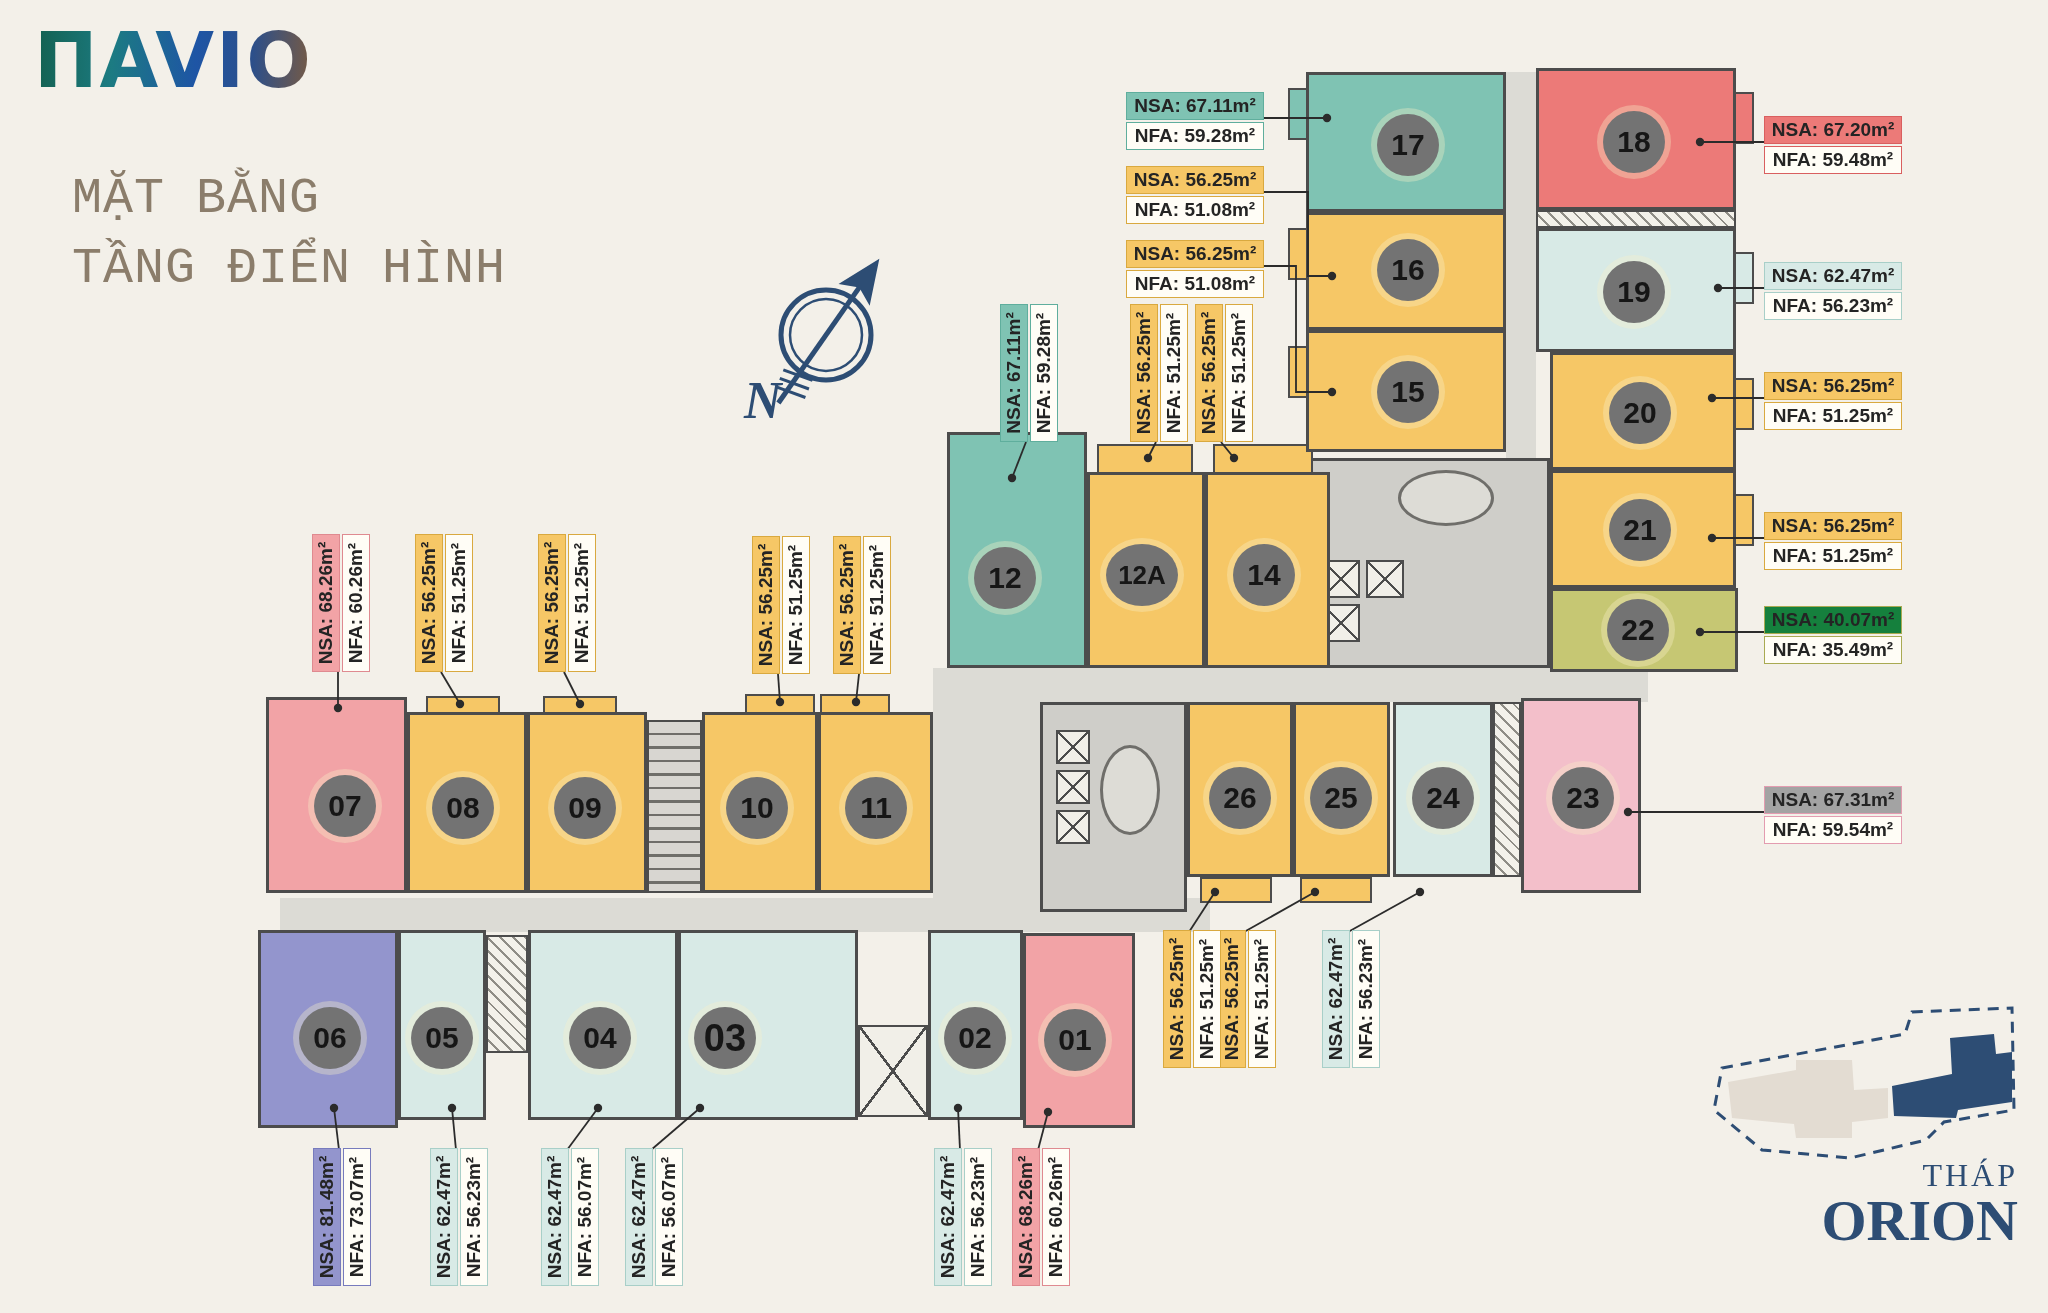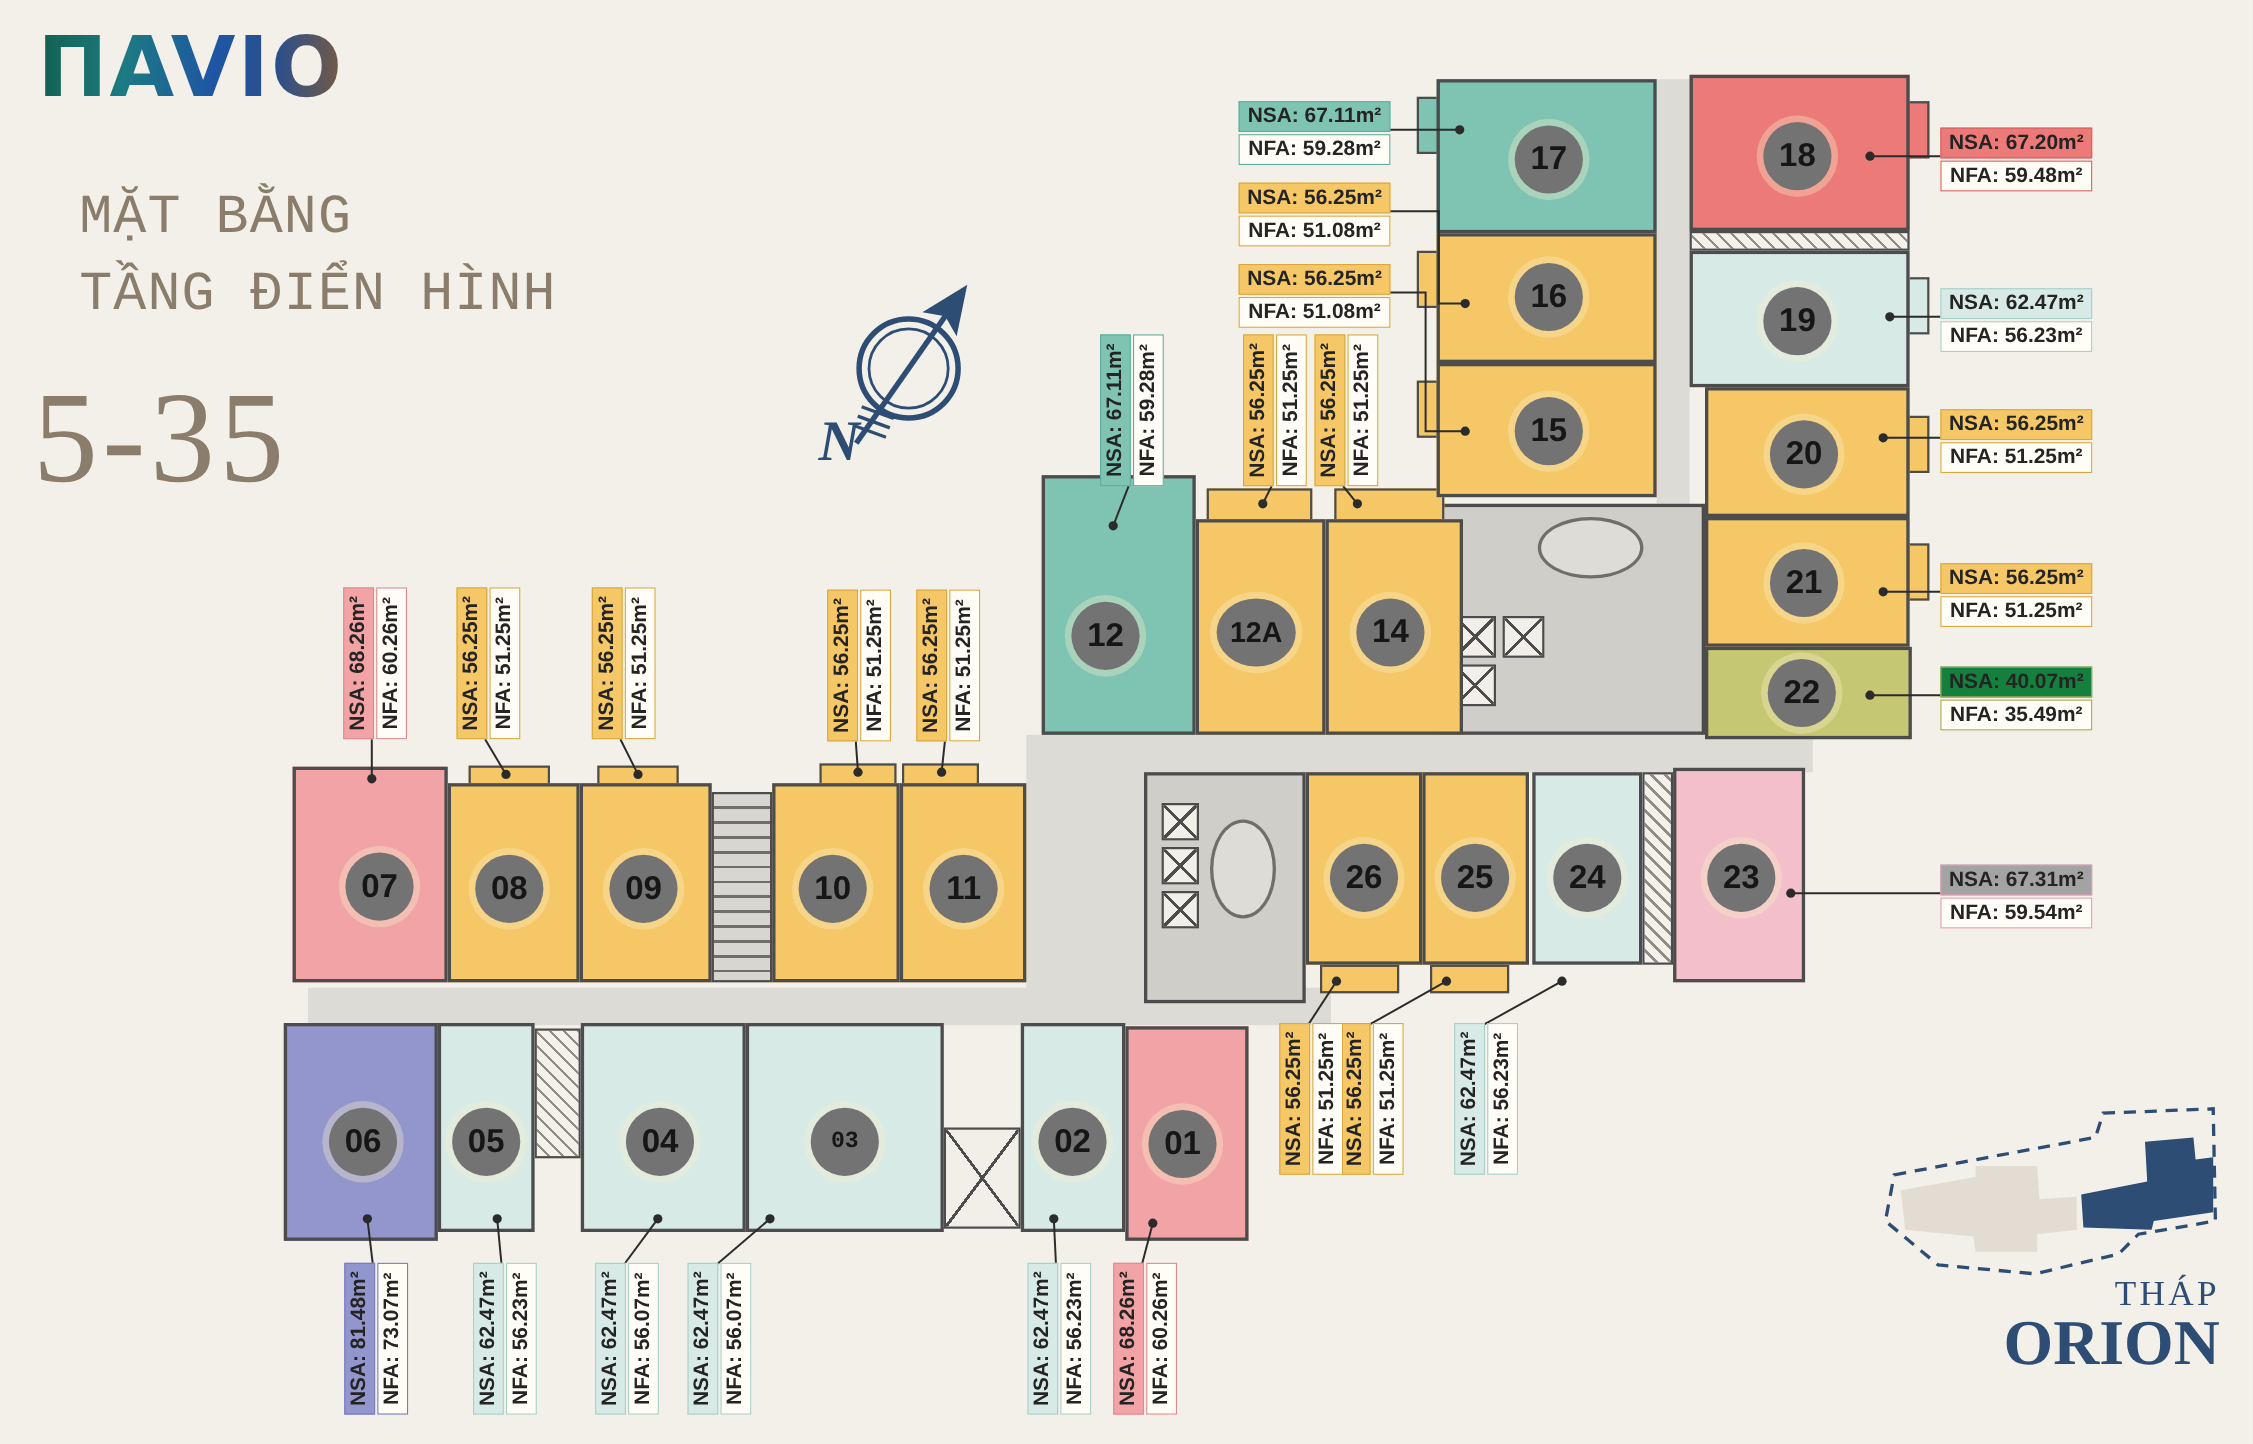--- a/index.html
+++ b/index.html
@@ -47,21 +47,20 @@
 </style>
 </head>
 <body>
 
 <div class="stage">
 
   <div class="abs logo">ΠAVIO</div>
 
   <div class="abs title-line" style="top:170px;">MẶT BẰNG</div>
   <div class="abs title-line" style="top:240px;">TẦNG ĐIỂN HÌNH</div>
-  <div class="abs floor-range">5-35</div>
 
   <svg class="abs" style="left:738px;top:240px;" width="160" height="205" viewBox="0 0 160 205">
     <g stroke="#2d4d74" fill="none">
       <circle cx="88" cy="95" r="45" stroke-width="5"></circle>
       <circle cx="88" cy="95" r="36" stroke-width="2.5"></circle>
       <g transform="rotate(35 88 95)">
         <line x1="88" y1="14" x2="88" y2="178" stroke-width="5"></line>
         <polygon points="88,2 69,46 88,37 107,46" fill="#2d4d74" stroke="none"></polygon>
         <line x1="73" y1="148" x2="103" y2="140" stroke-width="3"></line>
         <line x1="75" y1="157" x2="105" y2="149" stroke-width="3"></line>
@@ -101,21 +100,21 @@
       </div>
       <div class="abs unit" style="left: 928px; top: 930px; width: 95px; height: 190px; background: rgb(216, 234, 230); z-index: 3;"></div>
       <div class="abs badge" style="left: 944px; top: 1007px; width: 62px; height: 62px; z-index: 4; font-size: 30px;">02</div>
       <div class="abs lbl v" style="left: 934px; top: 1150px; width: 56px; height: 136px;">
         <div class="lbl-inner">
           <div class="chip nsa" style="border-color: rgb(168, 207, 200); background: rgb(216, 234, 230);">NSA: 62.47m²</div>
           <div class="chip nfa" style="border-color: rgb(168, 207, 200);">NFA: 56.23m²</div>
         </div>
       </div>
       <div class="abs unit" style="left: 678px; top: 930px; width: 180px; height: 190px; background: rgb(216, 234, 230); z-index: 3;"></div>
-      <div class="abs badge" style="left: 737px; top: 1007px; width: 62px; height: 62px; z-index: 4; font-size: 21px; font-family: Liberation Mono, monospace;">03</div>
+      <div class="abs badge" style="left: 694px; top: 1007px; width: 62px; height: 62px; z-index: 4; font-size: 38px;">03</div>
       <div class="abs lbl v" style="left: 625px; top: 1150px; width: 56px; height: 136px;">
         <div class="lbl-inner">
           <div class="chip nsa" style="border-color: rgb(168, 207, 200); background: rgb(216, 234, 230);">NSA: 62.47m²</div>
           <div class="chip nfa" style="border-color: rgb(168, 207, 200);">NFA: 56.07m²</div>
         </div>
       </div>
       <div class="abs unit" style="left: 528px; top: 930px; width: 150px; height: 190px; background: rgb(216, 234, 230); z-index: 3;"></div>
       <div class="abs badge" style="left: 569px; top: 1007px; width: 62px; height: 62px; z-index: 4; font-size: 30px;">04</div>
       <div class="abs lbl v" style="left: 541px; top: 1150px; width: 56px; height: 136px;">
         <div class="lbl-inner">

